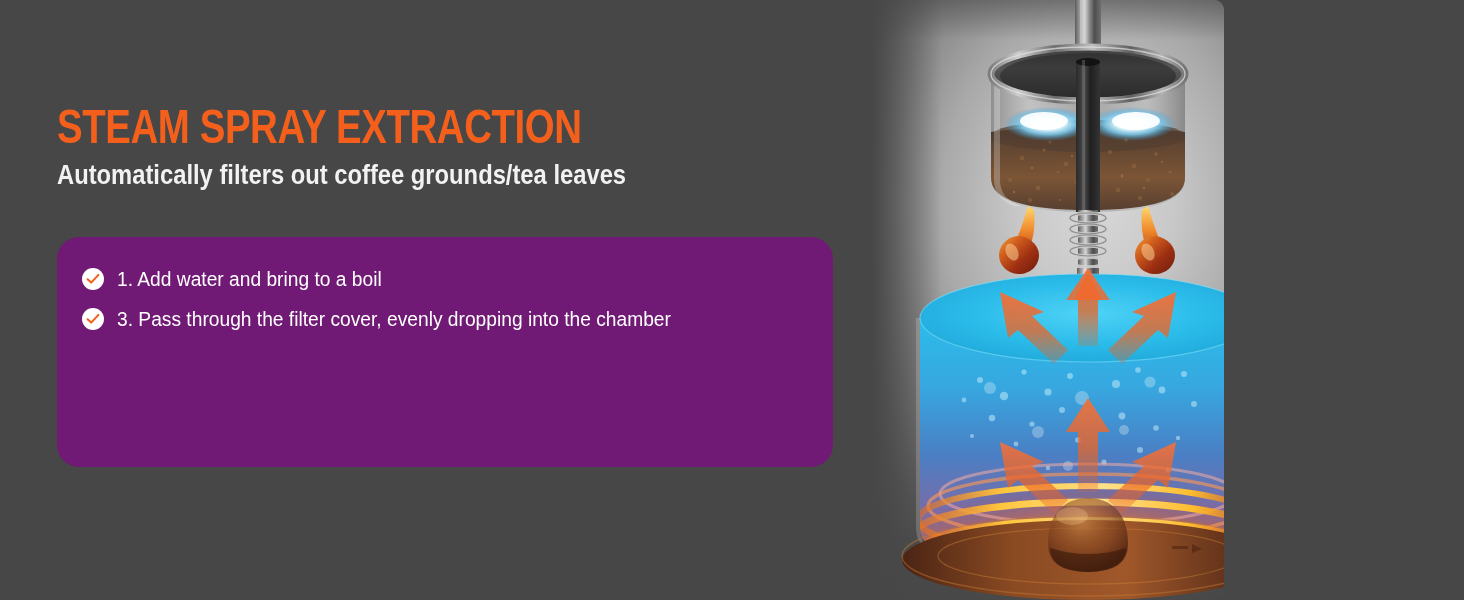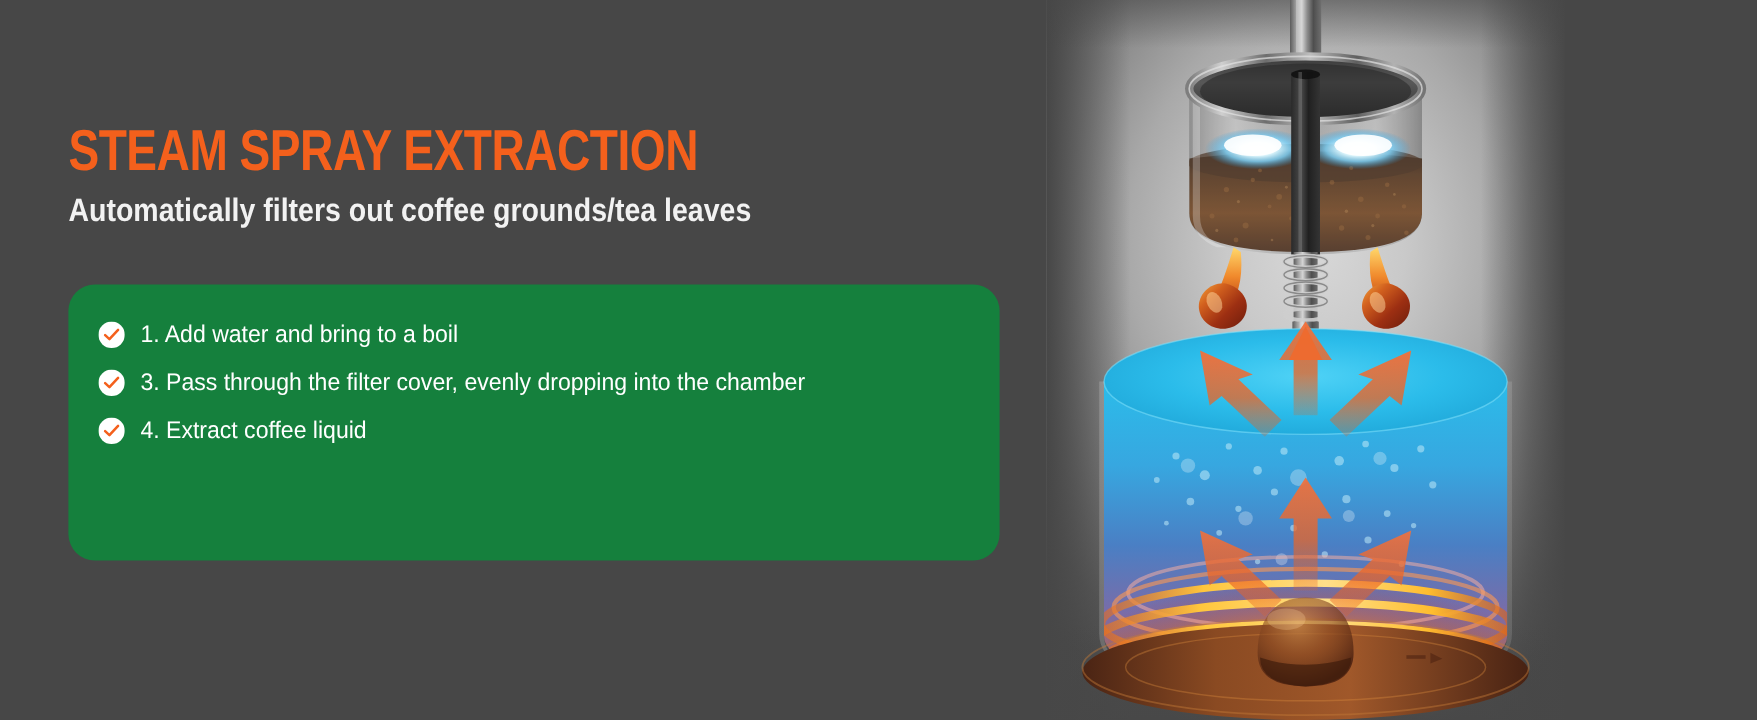--- a/index.html
+++ b/index.html
@@ -3,22 +3,22 @@
 <meta charset="utf-8">
 <title>Steam Spray Extraction</title>
 <style>
   * { margin:0; padding:0; box-sizing:border-box; }
   html,body{ background:#474747; }
   body{
     font-family:"Liberation Sans", sans-serif;
     width:1464px; height:600px; overflow:hidden;
   }
   .banner{
-    position:relative; width:1464px; height:600px;
-    background:#474747; overflow:hidden;
+    position:relative; width:1224px; height:600px;
+    background:#474747; overflow:hidden;border-radius:10px;
   }
 
   
   .photo-pane{
     position:absolute; left:872px; top:0; width:432px; height:600px;
     background:
       radial-gradient(ellipse 340px 420px at 52% 34%,
          #d8d8d8 0%, #c9c9c9 22%, #a9a9a9 46%, #7d7d7d 70%, #5a5a5a 88%, #4b4b4b 100%);
   }
   .photo-pane-fadeL{
@@ -52,21 +52,21 @@
     color:#F2F2F2;
     font-size:27px; line-height:30px; font-weight:bold;
     transform:scaleX(0.88); transform-origin:left center;
     white-space:nowrap;
   }
 
   
   .steps-panel{
     position:absolute; left:57px; top:237px;
     width:776px; height:230px;
-    background:#15803d; border-radius:22px;
+    background:#701a75; border-radius:22px;
   }
   .steps-list{ position:absolute; left:25px; top:22px; }
   .step-row{
     display:flex; align-items:center;
     height:40px; margin-bottom:0px;
   }
   .check-icon{
     width:22px; height:22px; flex:0 0 22px;
     margin-right:13px; position:relative;
   }
@@ -112,29 +112,20 @@
       <div class="step-row">
         <span class="check-icon">
           <svg width="22" height="22" viewBox="0 0 22 22">
             <circle cx="11" cy="11" r="11" fill="#FFFFFF"></circle>
             <path d="M5.6 11.3 L9.2 14.6 L16.4 6.9" fill="none" stroke="#F4601C" stroke-width="2.1" stroke-linecap="round" stroke-linejoin="round"></path>
           </svg>
         </span>
         <span class="step-text">3. Pass through the filter cover, evenly dropping into the chamber</span>
       </div>
 
-      <div class="step-row">
-        <span class="check-icon">
-          <svg width="22" height="22" viewBox="0 0 22 22">
-            <circle cx="11" cy="11" r="11" fill="#FFFFFF"></circle>
-            <path d="M5.6 11.3 L9.2 14.6 L16.4 6.9" fill="none" stroke="#F4601C" stroke-width="2.1" stroke-linecap="round" stroke-linejoin="round"></path>
-          </svg>
-        </span>
-        <span class="step-text">4. Extract coffee liquid</span>
-      </div>
 
     </div>
   </div>
 
   <div class="illus">
     <svg width="432" height="600" viewBox="0 0 432 600">
       <defs>
         <linearGradient id="tubeG" x1="0" y1="0" x2="1" y2="0">
           <stop offset="0%" stop-color="#5c5c5c"></stop>
           <stop offset="18%" stop-color="#9b9b9b"></stop>

